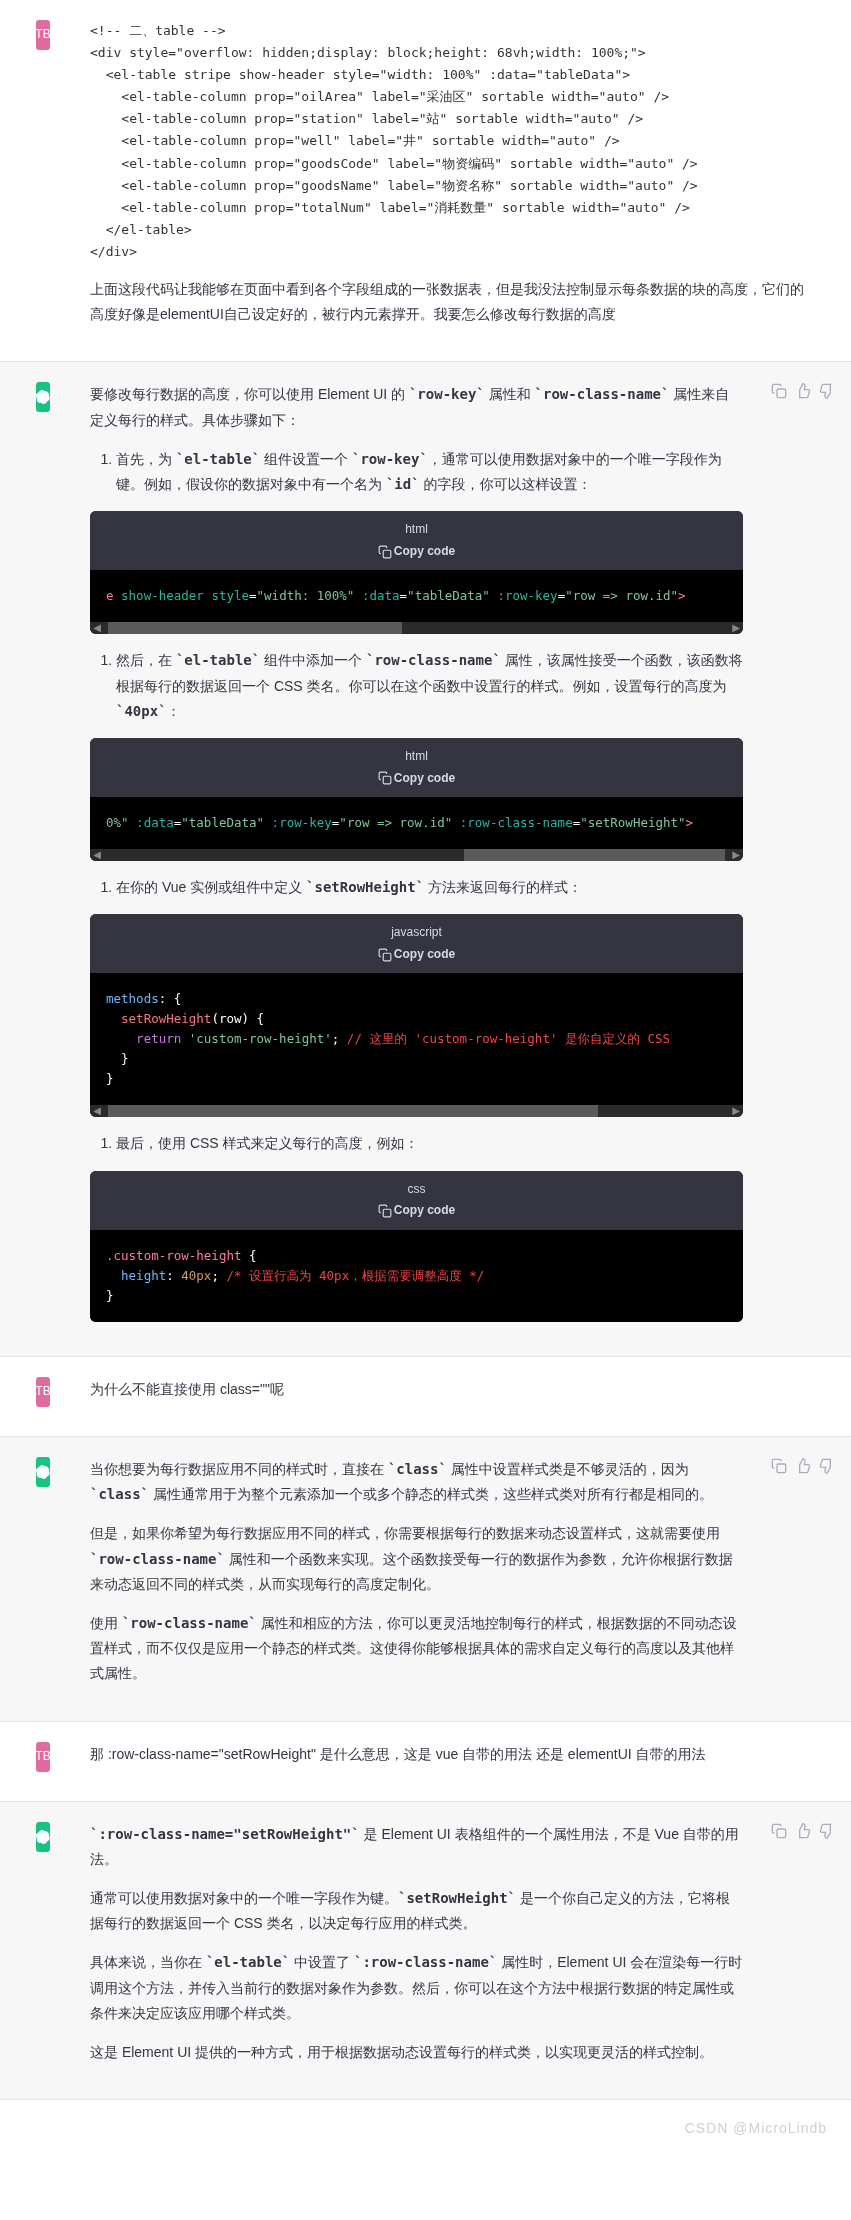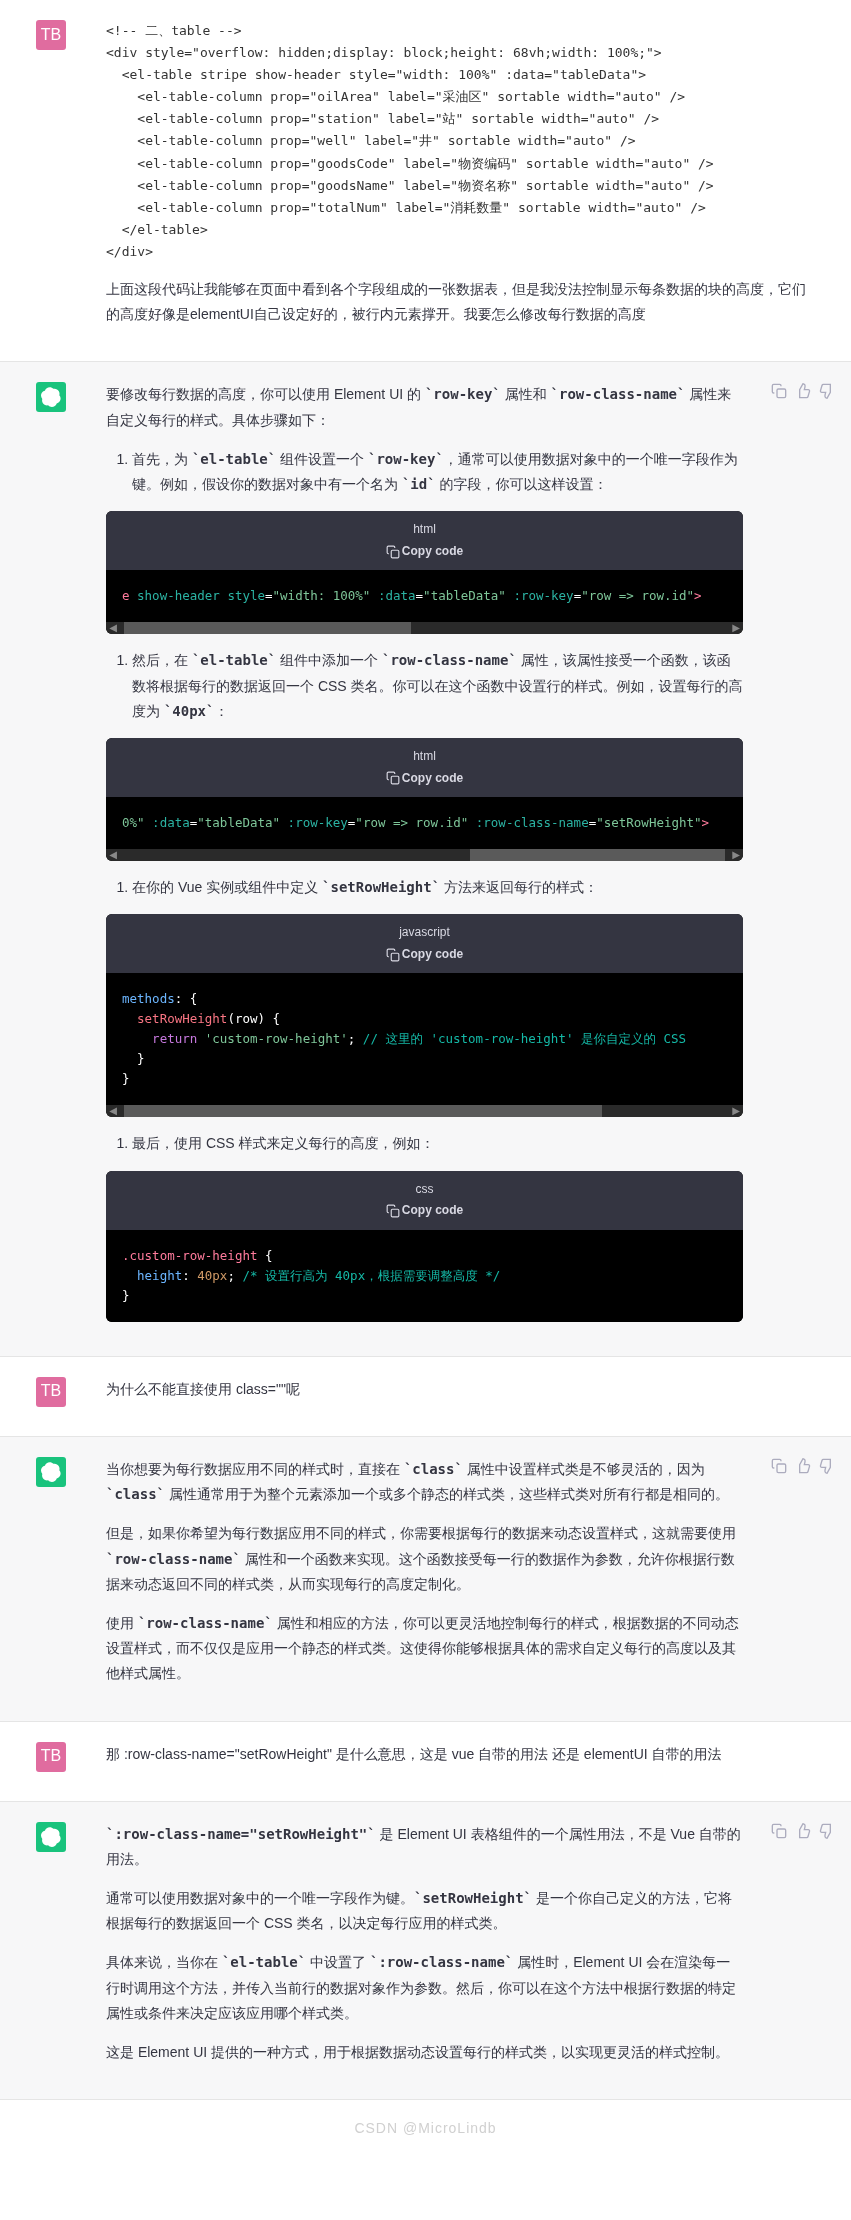--- a/index.html
+++ b/index.html
@@ -1,50 +1,50 @@
 <!DOCTYPE html>
 <html><head>
 <meta charset="utf-8">
 <style>
   * { margin: 0; padding: 0; box-sizing: border-box; }
   body { font-family: -apple-system, BlinkMacSystemFont, "Segoe UI", Helvetica, Arial, sans-serif; background: #fff; color: #343541; font-size: 14px; line-height: 1.8; }
   .message { display: flex; padding: 20px 0; }
   .msg-wrap { width: 851px; margin: 0 auto; display: flex; padding: 0 16px; }
   .user-bg { background: #fff; }
   .assistant-bg { background: #f7f7f8; border-top: 1px solid #e5e5e5; border-bottom: 1px solid #e5e5e5; }
-  .avatar { width: 30px; height: 30px; border-radius: 3px; flex-shrink: 0; margin-right: 20px; margin-left: 20px; display: flex; align-items: center; justify-content: center; font-size: 16px; font-weight: 500; color: #fff; }
+  .avatar { width: 14px; height: 30px; border-radius: 3px; flex-shrink: 0; margin-right: 20px; margin-left: 20px; display: flex; align-items: center; justify-content: center; font-size: 12px; font-weight: 500; color: #fff; }
   .avatar.user { background: #e06c9f; }
   .avatar.assistant { background: #19c37d; }
   .avatar.assistant svg { width: 20px; height: 20px; }
   .content { flex: 1; padding-right: 20px; min-width: 0; margin-left: 20px; }
   .content p { margin-bottom: 14px; }
   .content ol { list-style: decimal; padding-left: 26px; margin-bottom: 14px; }
   .content ol li { margin-bottom: 10px; }
   .code-inline { font-family: Consolas, Monaco, monospace; background: transparent; font-weight: bold; }
   .actions { flex-shrink: 0; display: flex; gap: 8px; color: #acacbe; margin-left: 8px; }
   .actions span { cursor: pointer; }
   .codeblock { border-radius: 6px; overflow: hidden; margin: 14px 0; background: #000; }
   .codeblock-header { background: #343541; color: #d9d9e3; padding: 8px 16px; font-size: 12px; display: flex; justify-content: space-between; align-items: center; flex-direction: column; }
   .codeblock-header .copy { display: inline-flex; align-items: center; gap: 2px; cursor: pointer; font-weight: bold; }
   .codeblock-body { background: #000; color: #fff; font-family: Consolas, Monaco, monospace; font-size: 12.5px; padding: 16px; overflow-x: auto; white-space: pre; position: relative; line-height: 1.6; }
   .scrollbar { height: 12px; background: #2a2a2a; position: relative; }
   .scroll-arrow { position: absolute; width: 14px; height: 100%; display: flex; align-items: center; justify-content: center; color: #888; font-size: 10px; }
   .scroll-arrow.left { left: 0; }
   .scroll-arrow.right { right: 0; }
   .user-code { font-family: Consolas, Monaco, monospace; font-size: 13px; line-height: 1.7; color: #333; white-space: pre; margin-bottom: 14px; }
-  .footer-watermark { text-align: center; padding: 16px 24px; color: #d0d0d0; font-size: 14px; letter-spacing: 1px; }
+  .footer-watermark { text-align: right; padding: 16px 24px; color: #d0d0d0; font-size: 14px; letter-spacing: 1px; }
 
   
   .c-pink { color: #ff7b9c; }
   .c-teal { color: #2bb3a3; }
   .c-green { color: #7ec699; }
   .c-lblue { color: #6cb6ff; }
   .c-orange { color: #d19a66; }
   .c-purple { color: #c678dd; }
-  .c-grey { color: #14b8a6; }
+  .c-grey { color: #ef4444; }
   .c-white { color: #fff; }
   .c-red { color: #f97583; }
 </style>
 </head>
 <body>
 
 <div class="message user-bg">
   <div class="msg-wrap">
     <div class="avatar user">
         <span>TB</span>

